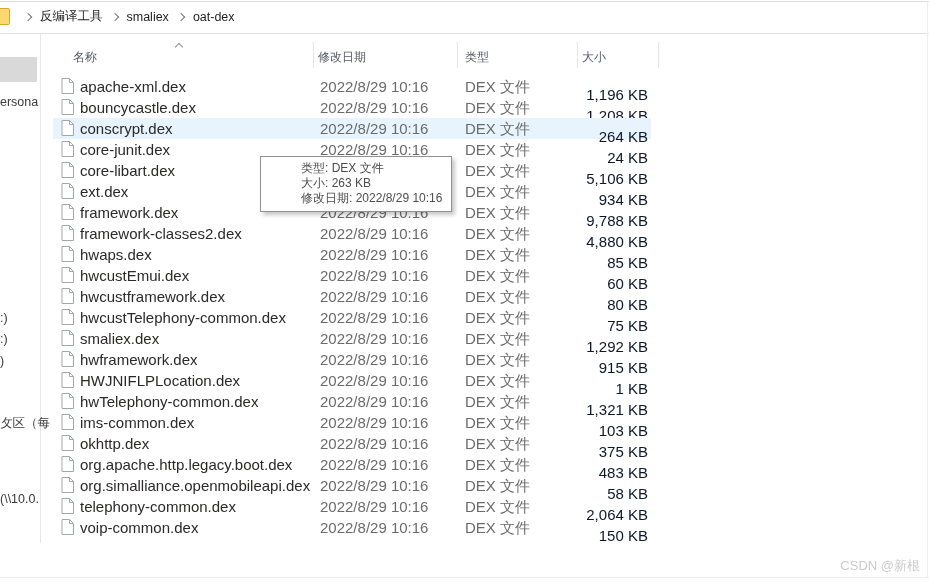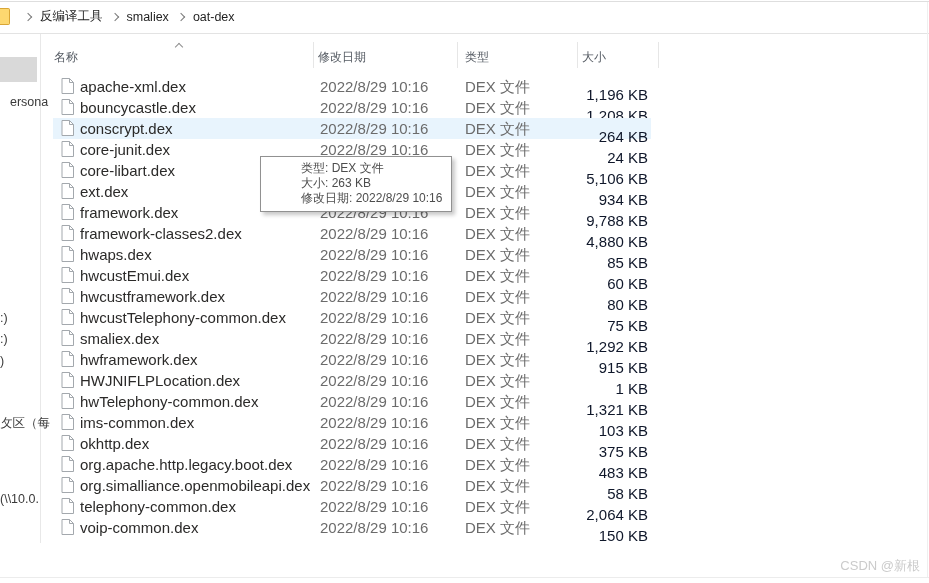--- a/index.html
+++ b/index.html
@@ -18,26 +18,26 @@
 
   
   .crumb-bar{ position:absolute; top:0; left:0; width:929px; height:33px; display:flex; align-items:center; }
   .crumb-folder{ width:10px; height:17px; background:#fdd870; border:1px solid #d9a636; border-left:none; border-radius:0 2px 2px 0; margin-right:6px; }
   .chev{ width:6px; height:6px; border-right:1.5px solid #7a7a7a; border-bottom:1.5px solid #7a7a7a; transform:rotate(-45deg); margin:0 9px; flex:none; }
   .crumb-item{ font-size:12.5px; color:#1f1f1f; white-space:nowrap; cursor:default; }
 
   
   .frag{ position:absolute; left:0; font-size:12.5px; color:#3a3a3a; white-space:nowrap; }
   .frag-box{ position:absolute; left:0; top:57px; width:37px; height:25px; background:#d9d9d9; }
-  .f1{ top:95px;margin-left:10px; } .f2{ top:311px; } .f3{ top:332px; } .f4{ top:354px; }
+  .f1{ top:95px; } .f2{ top:311px; } .f3{ top:332px; } .f4{ top:354px; }
   .f5{ top:415px; } .f6{ top:452px;margin-top:40px; }
 
   
   .hdr{ position:absolute; top:49px; font-size:12px; color:#555b63; white-space:nowrap; cursor:default; }
-  .hdr-name{ left:54px; } .hdr-date{ left:318px; } .hdr-type{ left:465px; } .hdr-size{ left:582px; }
+  .hdr-name{ left:73px; } .hdr-date{ left:318px; } .hdr-type{ left:465px; } .hdr-size{ left:582px; }
   .sort-caret{ position:absolute; left:176px; top:44px; width:6px; height:6px; border-left:1px solid #8f8f8f; border-top:1px solid #8f8f8f; transform:rotate(45deg); }
   .hdr-sep{ top:42px; height:26px; }
   .sep1{ left:313px; } .sep2{ left:457px; } .sep3{ left:577px; } .sep4{ left:658px; }
 
   
   .rows{ position:absolute; left:40px; top:76px; width:889px; }
   .row{ position:relative; height:21px; margin-left:13px; width:598px; font-size:15px; line-height:21px; white-space:nowrap; }
   .row.hover{ background:#e8f4fd; }
   .cell{ position:absolute; top:0; height:21px; }
   .c-icon{ left:8px; top:2px; }

